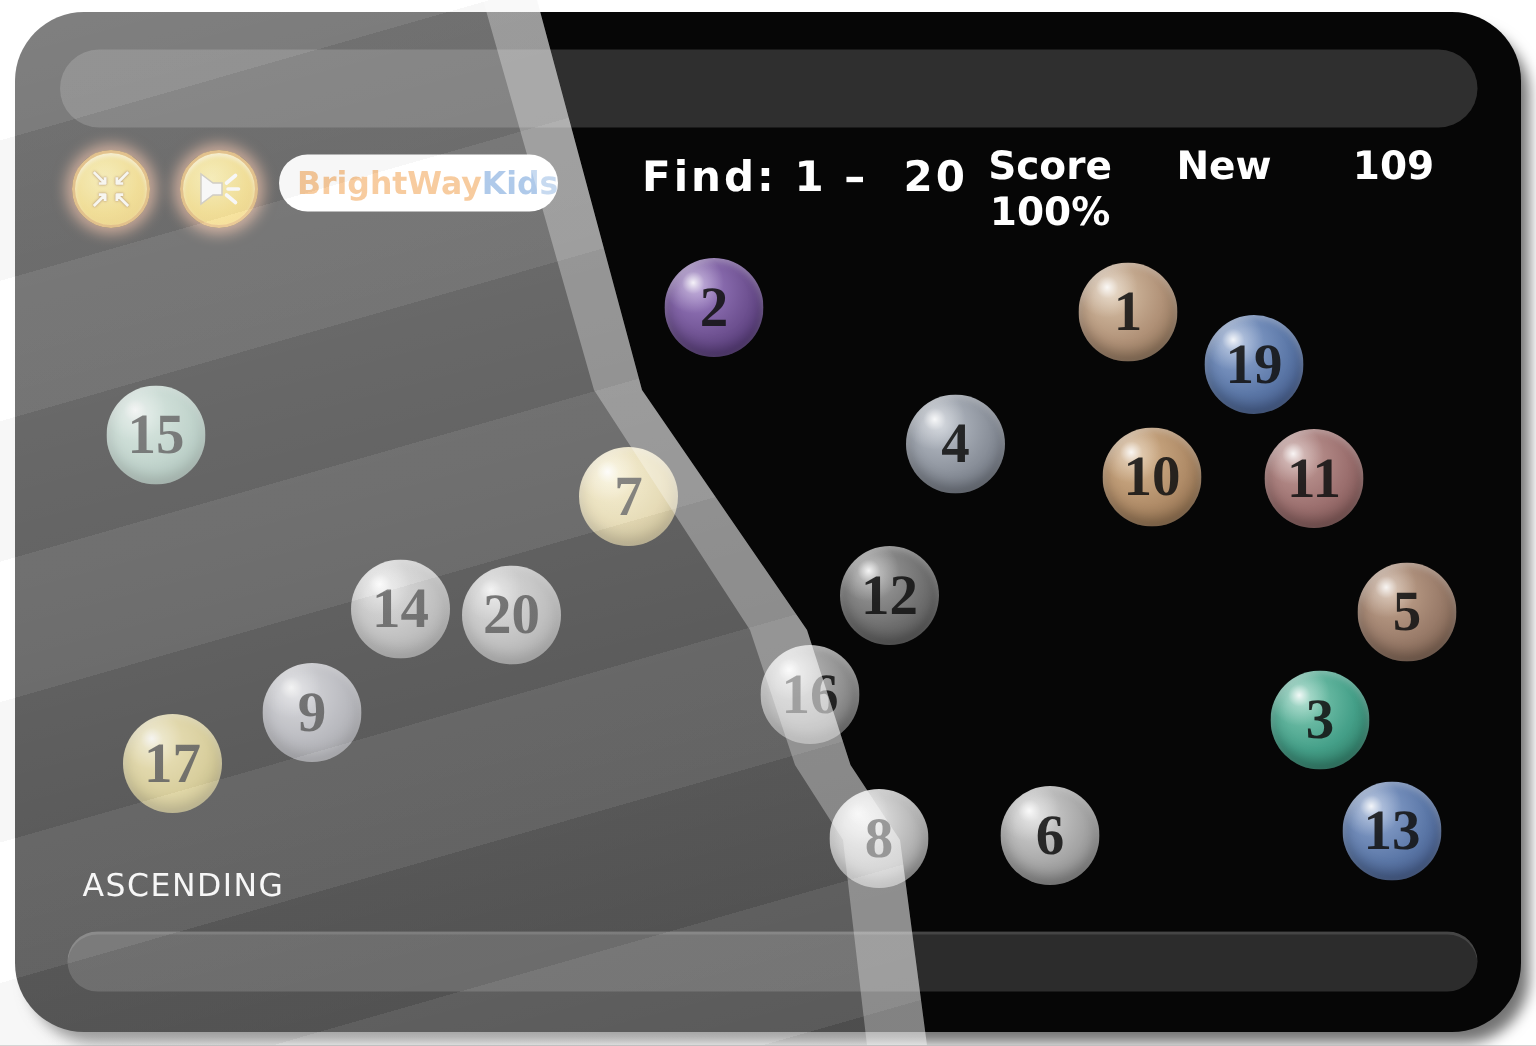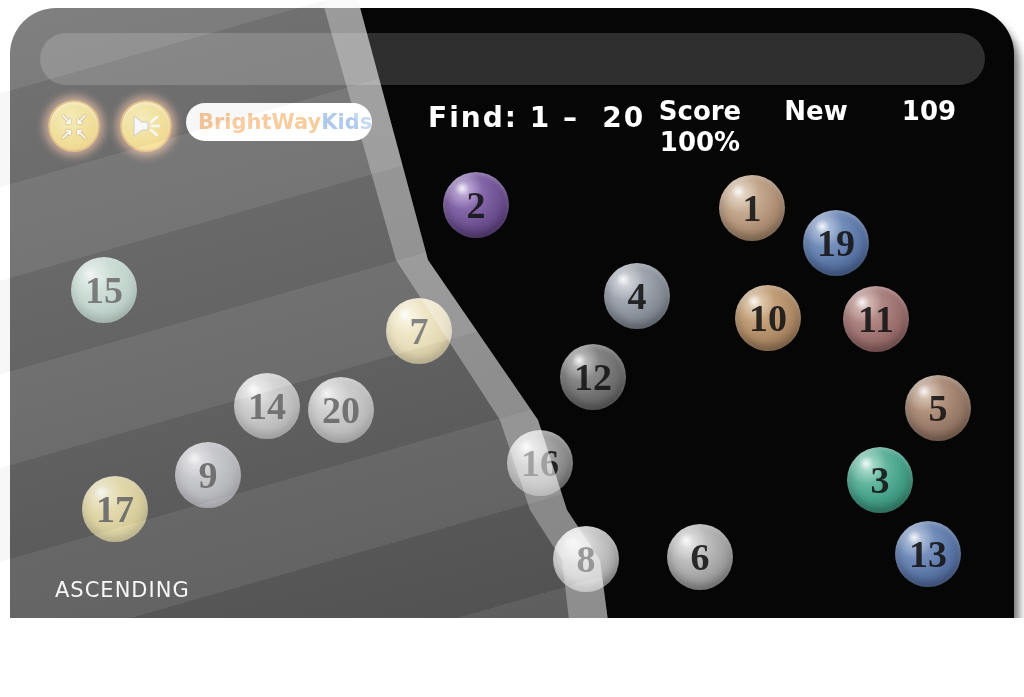--- a/index.html
+++ b/index.html
@@ -1,16 +1,16 @@
 <!DOCTYPE html>
 <html><head>
 <meta charset="utf-8">
 <style>
   html,body{margin:0;padding:0;background:#ffffff;}
-  .stage{position:relative;width:1024px;height:618px;overflow:hidden;
+  .stage{position:relative;width:1024px;height:697px;overflow:hidden;
          font-family:"DejaVu Sans",sans-serif;}
   
   .frame{position:absolute;left:10px;top:8px;width:1004px;height:680px;
          background:#060606;border-radius:46px;
          box-shadow:7px 9px 9px -2px rgba(0,0,0,0.55);}
   .top-bar{position:absolute;left:30px;top:25px;width:945px;height:52px;
            background:#2f2f2f;border-radius:26px;}
   .bottom-bar{position:absolute;left:35px;top:613px;width:940px;height:40px;
               background:#2c2c2c;border-radius:20px;
               box-shadow:inset 0 2px 0 rgba(255,255,255,0.12);}
@@ -146,21 +146,21 @@
         </div>
         <div class="ball" style="left: 165px; top: 434px; background: radial-gradient(circle at 29% 25%, rgba(255, 255, 255, 0.9) 0%, rgba(255, 255, 255, 0.3) 11%, rgba(255, 255, 255, 0) 30%), radial-gradient(circle at 36% 32%, rgb(203, 204, 211) 0%, rgb(157, 158, 166) 52%, rgb(124, 125, 133) 90%);">
           <span class="ball-num">9</span>
         </div>
         <div class="ball" style="left: 725px; top: 277px; background: radial-gradient(circle at 29% 25%, rgba(255, 255, 255, 0.9) 0%, rgba(255, 255, 255, 0.3) 11%, rgba(255, 255, 255, 0) 30%), radial-gradient(circle at 36% 32%, rgb(214, 181, 142) 0%, rgb(176, 140, 104) 52%, rgb(141, 108, 75) 90%);">
           <span class="ball-num">10</span>
         </div>
         <div class="ball" style="left: 833px; top: 278px; background: radial-gradient(circle at 29% 25%, rgba(255, 255, 255, 0.9) 0%, rgba(255, 255, 255, 0.3) 11%, rgba(255, 255, 255, 0) 30%), radial-gradient(circle at 36% 32%, rgb(194, 156, 152) 0%, rgb(156, 112, 111) 52%, rgb(125, 84, 83) 90%); justify-content: center;">
           <span class="ball-num">11</span>
         </div>
-        <div class="ball" style="left: 550px; top: 336px; background: radial-gradient(circle at 29% 25%, rgba(255, 255, 255, 0.9) 0%, rgba(255, 255, 255, 0.3) 11%, rgba(255, 255, 255, 0) 30%), radial-gradient(circle at 36% 32%, rgb(158, 158, 158) 0%, rgb(113, 113, 113) 52%, rgb(85, 85, 85) 90%);">
+        <div class="ball" style="left: 550px; top: 356px; background: radial-gradient(circle at 29% 25%, rgba(255, 255, 255, 0.9) 0%, rgba(255, 255, 255, 0.3) 11%, rgba(255, 255, 255, 0) 30%), radial-gradient(circle at 36% 32%, rgb(158, 158, 158) 0%, rgb(113, 113, 113) 52%, rgb(85, 85, 85) 90%);">
           <span class="ball-num">12</span>
         </div>
         <div class="ball" style="left: 885px; top: 513px; background: radial-gradient(circle at 29% 25%, rgba(255, 255, 255, 0.9) 0%, rgba(255, 255, 255, 0.3) 11%, rgba(255, 255, 255, 0) 30%), radial-gradient(circle at 36% 32%, rgb(142, 166, 207) 0%, rgb(92, 120, 168) 52%, rgb(66, 89, 138) 90%);">
           <span class="ball-num">13</span>
         </div>
         <div class="ball" style="left: 224px; top: 365px; background: radial-gradient(circle at 29% 25%, rgba(255, 255, 255, 0.9) 0%, rgba(255, 255, 255, 0.3) 11%, rgba(255, 255, 255, 0) 30%), radial-gradient(circle at 36% 32%, rgb(210, 210, 210) 0%, rgb(166, 166, 166) 52%, rgb(134, 134, 134) 90%);">
           <span class="ball-num">14</span>
         </div>
         <div class="ball" style="left: 61px; top: 249px; background: radial-gradient(circle at 29% 25%, rgba(255, 255, 255, 0.9) 0%, rgba(255, 255, 255, 0.3) 11%, rgba(255, 255, 255, 0) 30%), radial-gradient(circle at 36% 32%, rgb(207, 229, 219) 0%, rgb(163, 196, 183) 52%, rgb(130, 166, 151) 90%);">
           <span class="ball-num">15</span>

